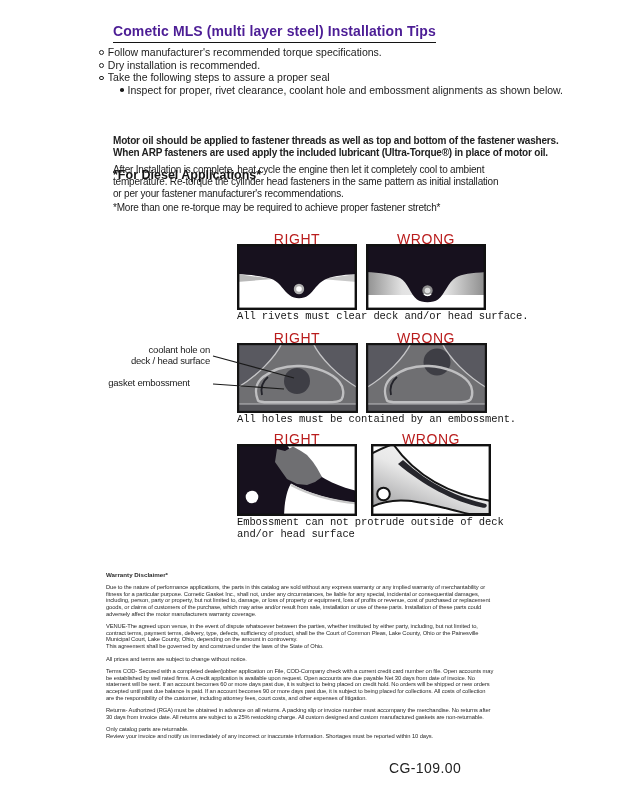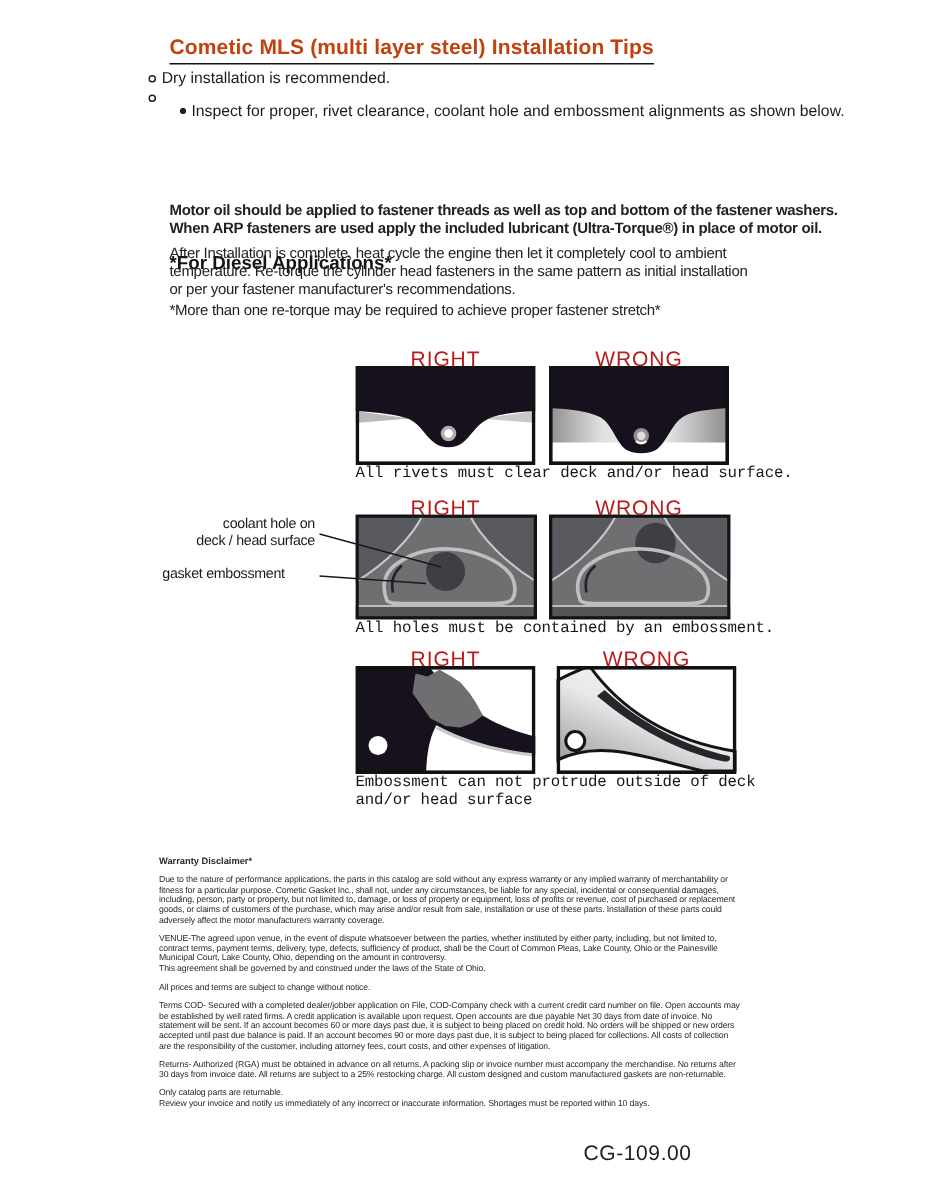--- a/index.html
+++ b/index.html
@@ -5,21 +5,21 @@
   html,body { margin:0; padding:0; }
   body {
     width:618px; height:800px; background:#ffffff;
     font-family:"Liberation Sans", sans-serif; color:#1c1c1c;
     position:relative; overflow:hidden;
   }
   .abs { position:absolute; }
 
   
   .doc-title {
-    left:113px; top:23px; font-size:14px; font-weight:bold; color:#c2410c;
+    left:113px; top:23px; font-size:14px; font-weight:bold; color:#4c1d95;
     border-bottom:1.5px solid #141414; padding-bottom:2.5px; letter-spacing:0.1px;
   }
 
   
   .bullets { left:99px; top:46px; font-size:10.5px; line-height:12.6px; }
   .b-row { display:flex; align-items:flex-start; }
   .b-row.sub { padding-left:21px; }
   .marker { flex:0 0 auto; margin:4.4px 4px 0 0; width:3.6px; height:3.6px; border-radius:50%; }
   .marker.ring { border:1px solid #222; width:2.8px; height:2.8px; }
   .marker.dot  { background:#1c1c1c; }
@@ -49,24 +49,29 @@
   .overlay { left:0; top:0; pointer-events:none; }
 </style>
 </head>
 <body>
 
 <div class="abs doc-title">Cometic MLS (multi layer steel) Installation Tips</div>
 
 <div class="abs bullets">
   <div class="b-row">
     <span class="marker ring"></span>
-    <span>Dry installation is recommended.</span>
+    <span>Follow manufacturer's recommended torque specifications.</span>
   </div>
   <div class="b-row">
     <span class="marker ring"></span>
+    <span>Dry installation is recommended.</span>
+  </div>
+  <div class="b-row">
+    <span class="marker ring"></span>
+    <span>Take the following steps to assure a proper seal</span>
   </div>
   <div class="b-row sub">
     <span class="marker dot"></span>
     <span>Inspect for proper, rivet clearance, coolant hole and embossment alignments as shown below.</span>
   </div>
 </div>
 
 <div class="abs diesel-h">*For Diesel Applications*</div>
 <div class="abs para p1">Motor oil should be applied to fastener threads as well as top and bottom of the fastener washers.
 When ARP fasteners are used apply the included lubricant (Ultra-Torque®) in place of motor oil.</div>

